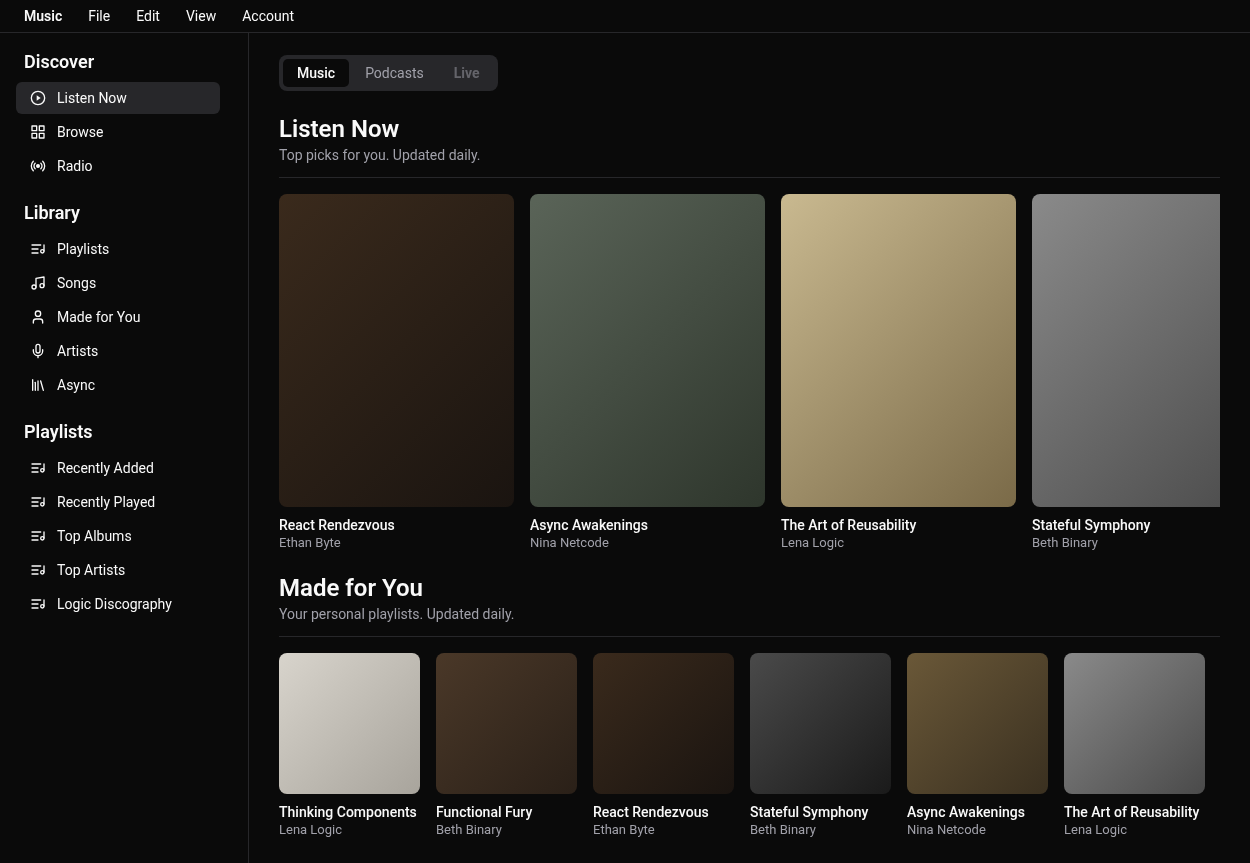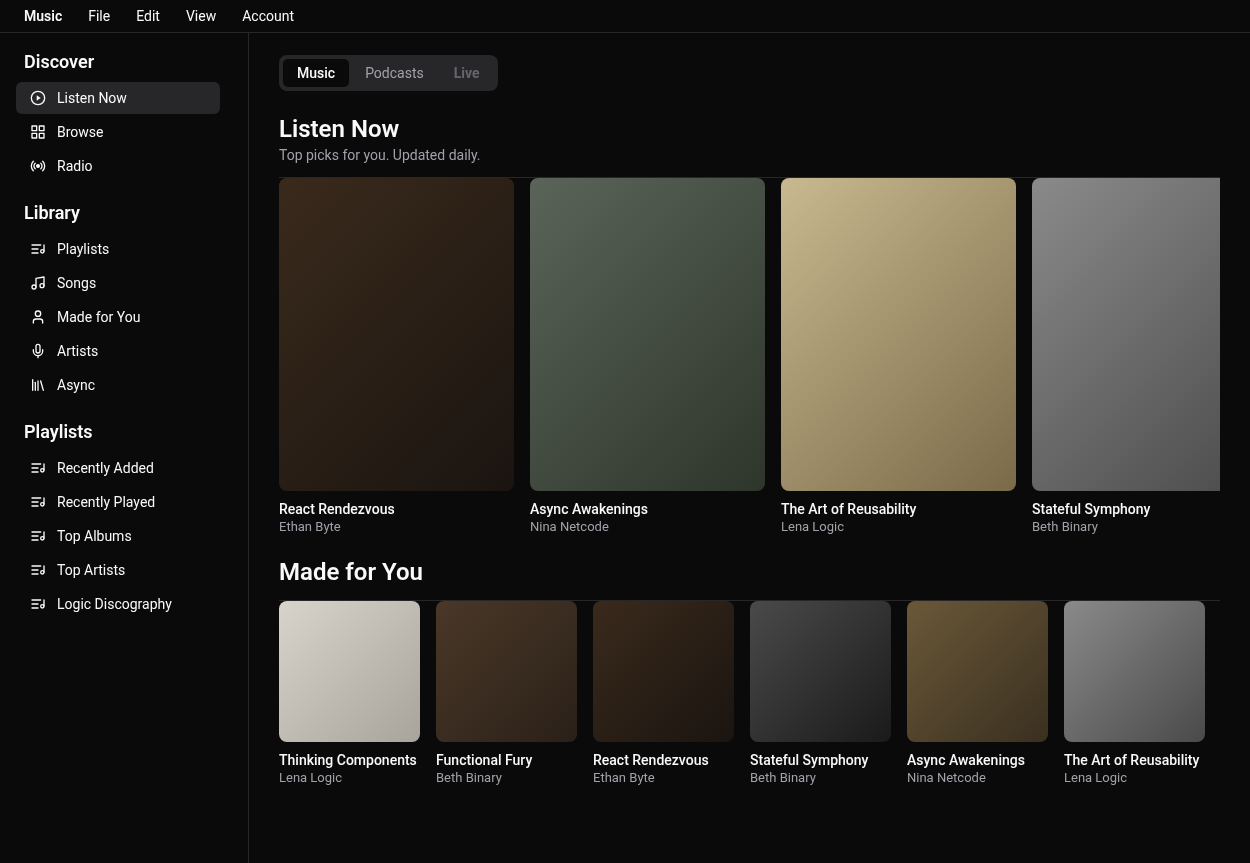--- a/index.html
+++ b/index.html
@@ -94,20 +94,21 @@
   margin-top: 4px;
 }
 .separator {
   border: none;
   border-top: 1px solid #27272a;
   margin-top: 14px;
 }
 .row {
   display: flex;
   gap: 16px;
+  margin-top: 16px;
   overflow-x: hidden;
 }
 .card-lg { width: 235px; flex-shrink: 0; }
 .card-sm { width: 141px; flex-shrink: 0; }
 .cover {
   width: 100%;
   border-radius: 8px;
   background: #27272a;
   overflow: hidden;
 }
@@ -318,20 +319,21 @@
             </div>
             <div class="card-lg">
               <div class="cover" style="background: linear-gradient(135deg, rgb(138, 138, 138), rgb(74, 74, 74));"></div>
               <div class="card-title">Stateful Symphony</div>
               <div class="card-artist">Beth Binary</div>
             </div>
           </div>
         </div>
         <div class="section">
           <h2 class="section-title">Made for You</h2>
+          <p class="section-sub">Your personal playlists. Updated daily.</p>
           <hr class="separator">
           <div class="row">
             <div class="card-sm">
               <div class="cover" style="background: linear-gradient(135deg, rgb(216, 212, 204), rgb(168, 164, 156));"></div>
               <div class="card-title">Thinking Components</div>
               <div class="card-artist">Lena Logic</div>
             </div>
             <div class="card-sm">
               <div class="cover" style="background: linear-gradient(135deg, rgb(74, 56, 40), rgb(42, 32, 24));"></div>
               <div class="card-title">Functional Fury</div>

